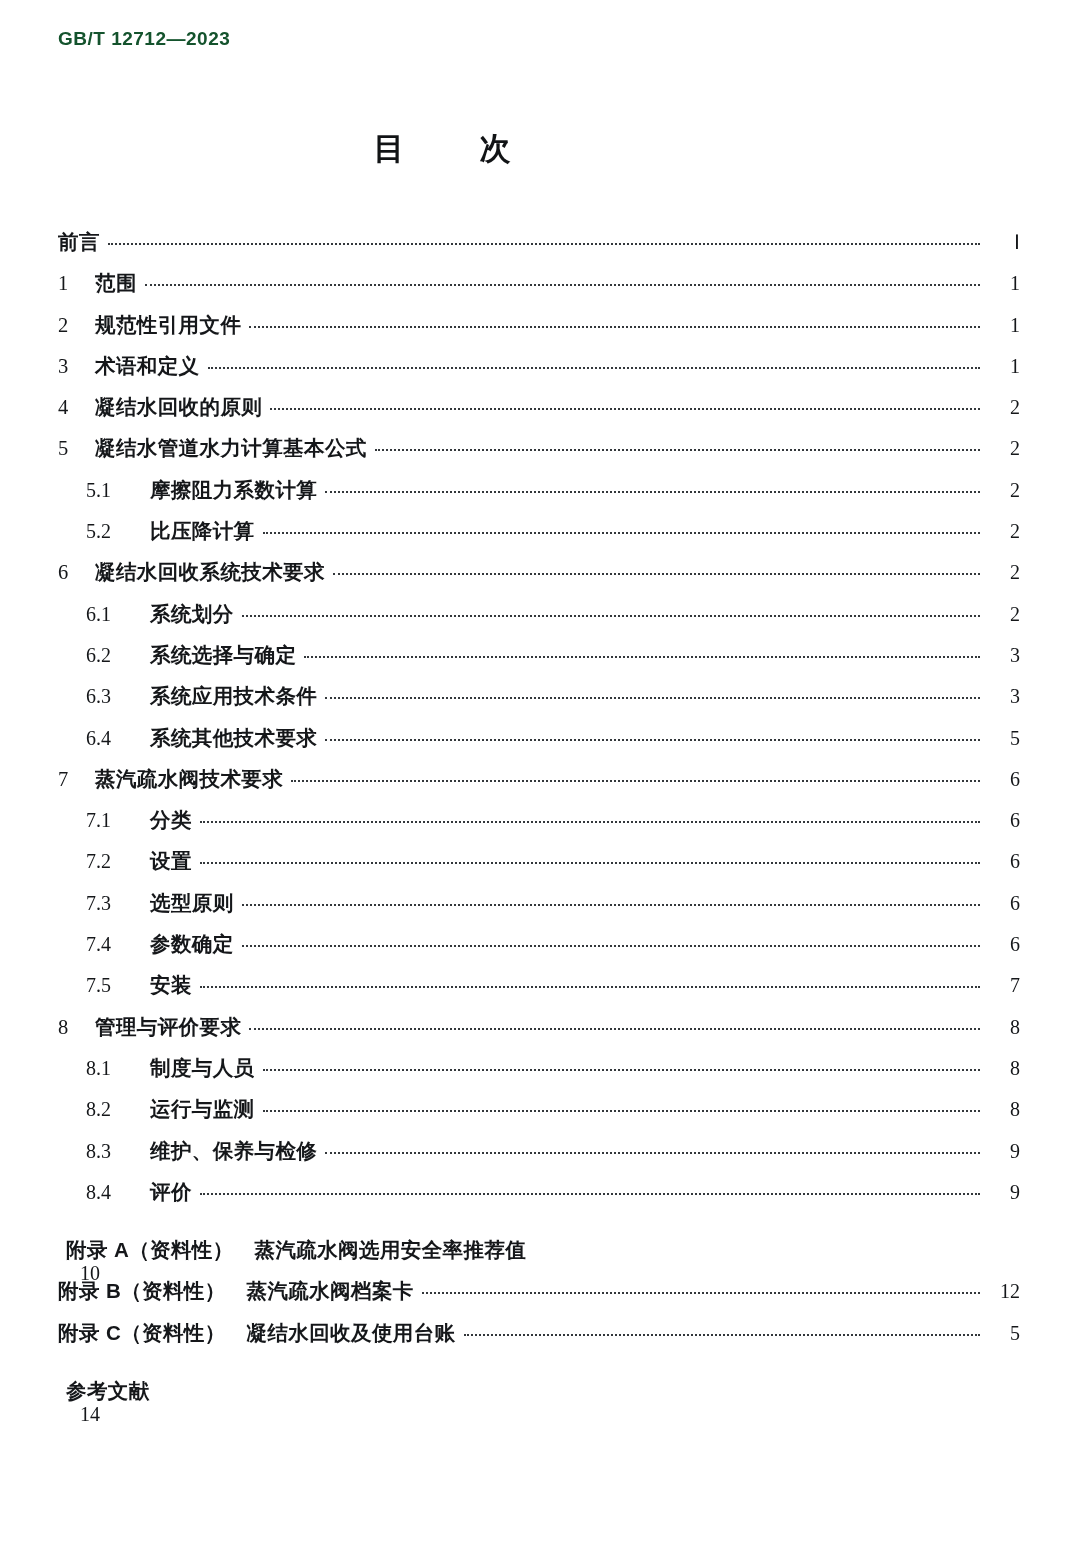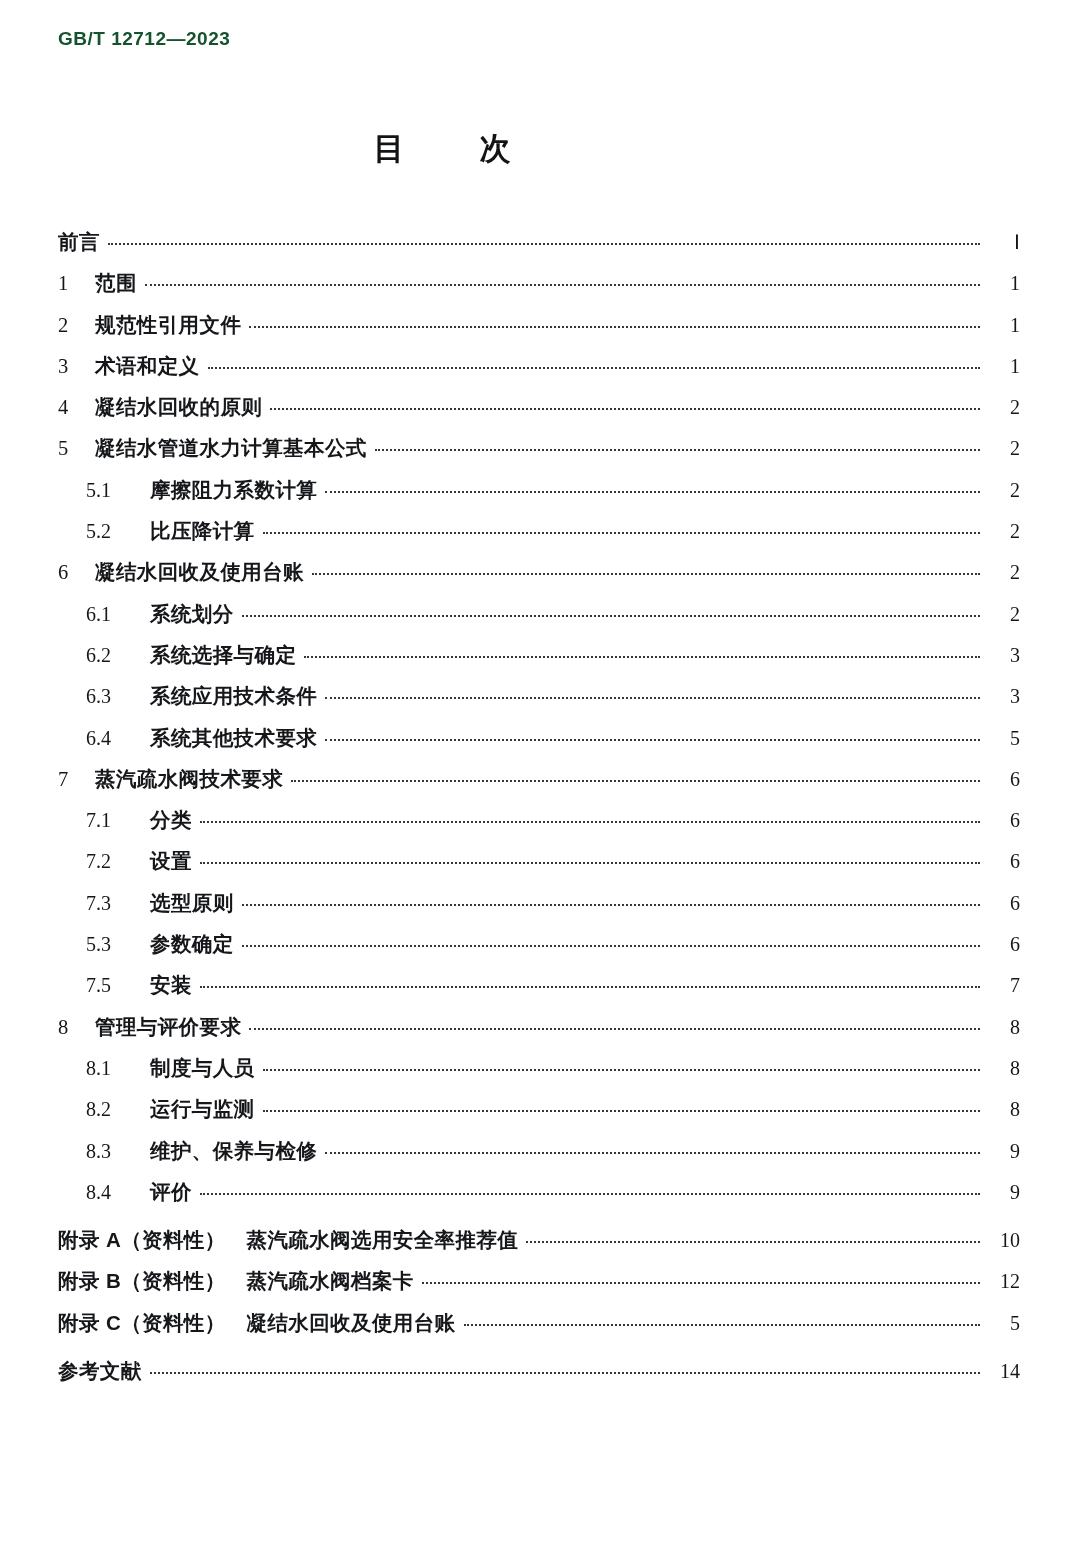--- a/index.html
+++ b/index.html
@@ -99,21 +99,21 @@
   .lvl1 .num { width: 26px; }
   .lvl1 .label { margin-left: 11px; }
 
   .lvl2 .num { width: 56px; margin-left: 28px; font-size: 20px; }
   .lvl2 .label { margin-left: 8px; font-weight: 600; }
 
   .lvl-annex .label { font-weight: 600; }
 
   .lvl-ref .label { font-weight: 600; }
 
-  .toc-row.gap-top { margin-top: 7px; }
+  .toc-row.gap-top { margin-top: 17px; flex-direction: column; }
 
   
   .footer-logo {
     position: absolute;
     left: 775px;
     top: 1556px;
     display: flex;
     align-items: flex-start;
     gap: 10px;
   }
@@ -184,21 +184,21 @@
         <span class="pg">2</span>
       </div>
       <div class="toc-row lvl2">
         <span class="num">5.2</span>
         <span class="label">比压降计算</span>
         <span class="leader"></span>
         <span class="pg">2</span>
       </div>
       <div class="toc-row lvl1">
         <span class="num">6</span>
-        <span class="label">凝结水回收及使用台账</span>
+        <span class="label">凝结水回收系统技术要求</span>
         <span class="leader"></span>
         <span class="pg">2</span>
       </div>
       <div class="toc-row lvl2">
         <span class="num">6.1</span>
         <span class="label">系统划分</span>
         <span class="leader"></span>
         <span class="pg">2</span>
       </div>
       <div class="toc-row lvl2">
@@ -237,21 +237,21 @@
         <span class="leader"></span>
         <span class="pg">6</span>
       </div>
       <div class="toc-row lvl2">
         <span class="num">7.3</span>
         <span class="label">选型原则</span>
         <span class="leader"></span>
         <span class="pg">6</span>
       </div>
       <div class="toc-row lvl2">
-        <span class="num">5.3</span>
+        <span class="num">7.4</span>
         <span class="label">参数确定</span>
         <span class="leader"></span>
         <span class="pg">6</span>
       </div>
       <div class="toc-row lvl2">
         <span class="num">7.5</span>
         <span class="label">安装</span>
         <span class="leader"></span>
         <span class="pg">7</span>
       </div>

